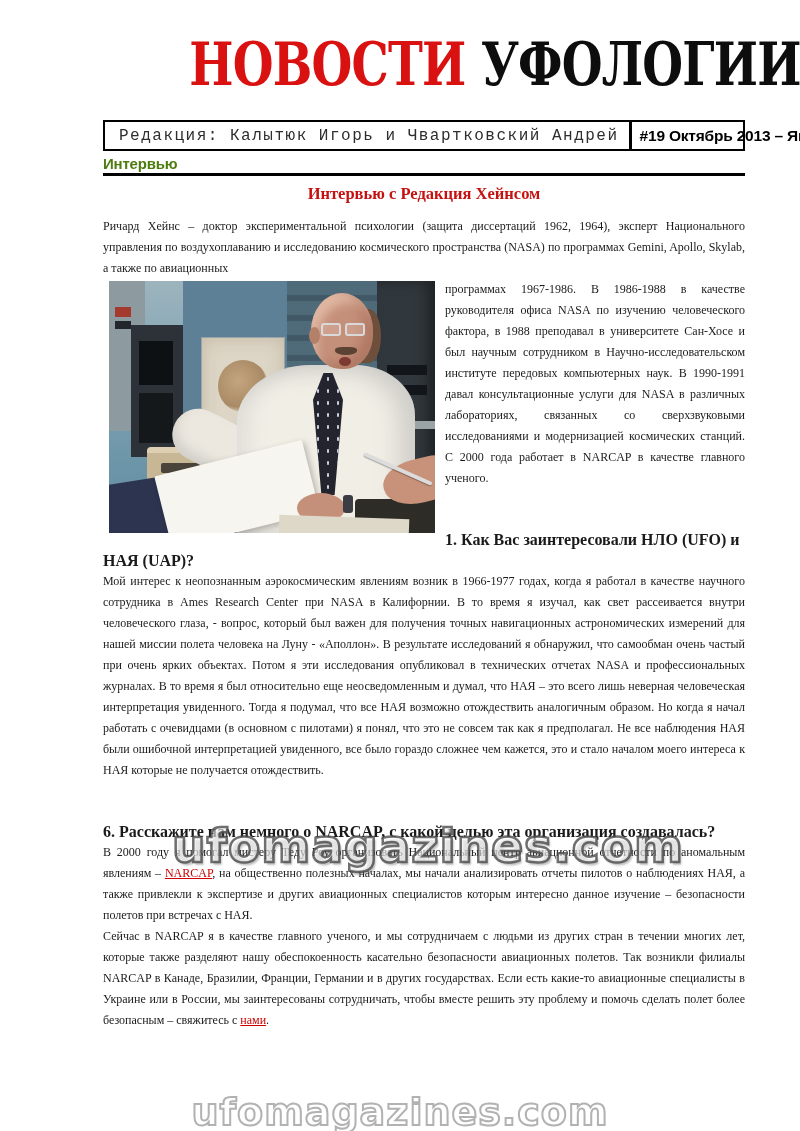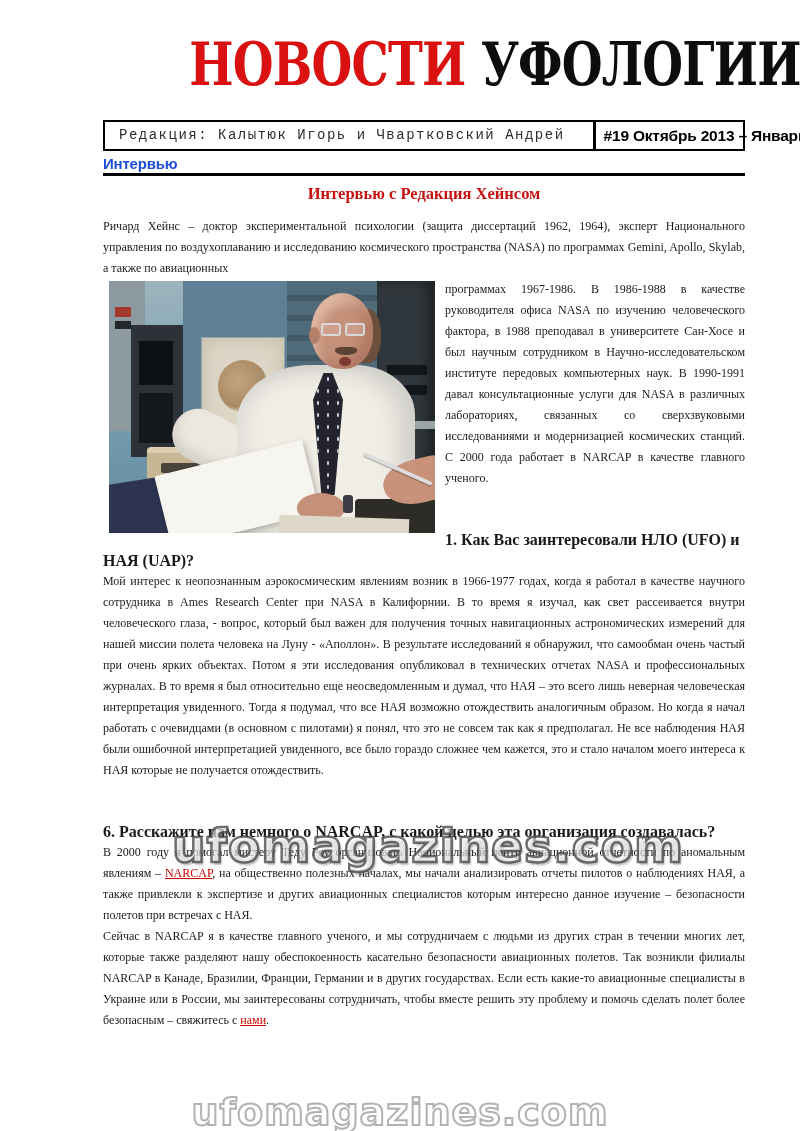--- a/index.html
+++ b/index.html
@@ -17,34 +17,34 @@
     display:inline-block; transform:scaleX(0.78); transform-origin:50% 50%;
     font-family:"DejaVu Serif", serif; font-weight:bold;
     font-size:60px; line-height:64px; letter-spacing:-1px; white-space:nowrap;
   }
   .masthead-red{ color:#d91111; }
   .masthead-black{ color:#0d0d0d; }
 
   
   .edbar{ display:flex; border:2px solid #000; margin-top:16px; background:#fff; }
   .edbar-left{
-    flex:1; padding:5px 28px 4px 14px;
-    font-family:"Liberation Mono", monospace; font-size:14px; letter-spacing:1.5px;
+    flex:1; padding:5px 10px 4px 14px;
+    font-family:"Liberation Mono", monospace; font-size:16px; letter-spacing:1.5px;
     color:#2e2e2e; white-space:nowrap;
   }
   .edbar-right{
     border-left:3px solid #000; padding:5px 8px 4px 8px;
     font-family:"Liberation Sans", sans-serif; font-weight:bold;
     font-size:15.5px; letter-spacing:-0.2px; color:#000; white-space:nowrap;
   }
 
   
   .section-label{
     margin-top:4px; font-family:"Liberation Sans", sans-serif;
-    font-weight:bold; font-size:15px; letter-spacing:-0.2px; color:#1d4ed8;
+    font-weight:bold; font-size:15px; letter-spacing:-0.2px; color:#4d7c0f;
   }
   .section-rule{ height:3px; background:#000; margin-top:1px; }
 
   .article-title{
     text-align:center; font-weight:bold; font-size:16.5px;
     color:#c61111; margin:8px 0 12px 0;
   }
 
   
   .para{ font-size:12px; line-height:21px; text-align:justify; }

